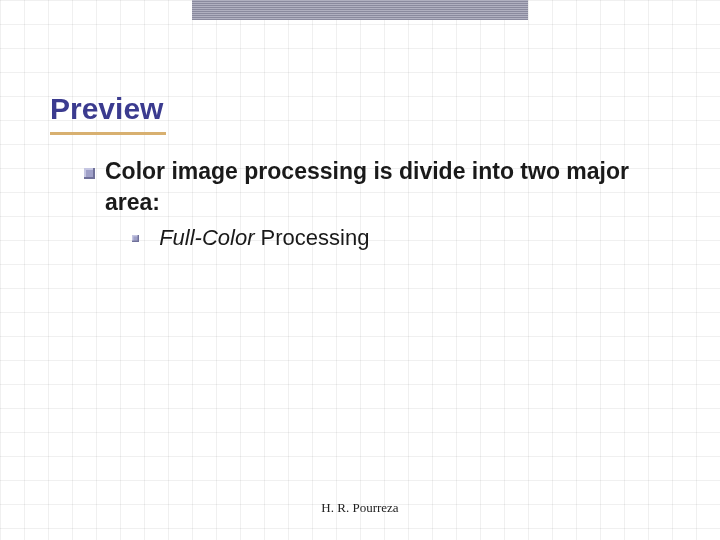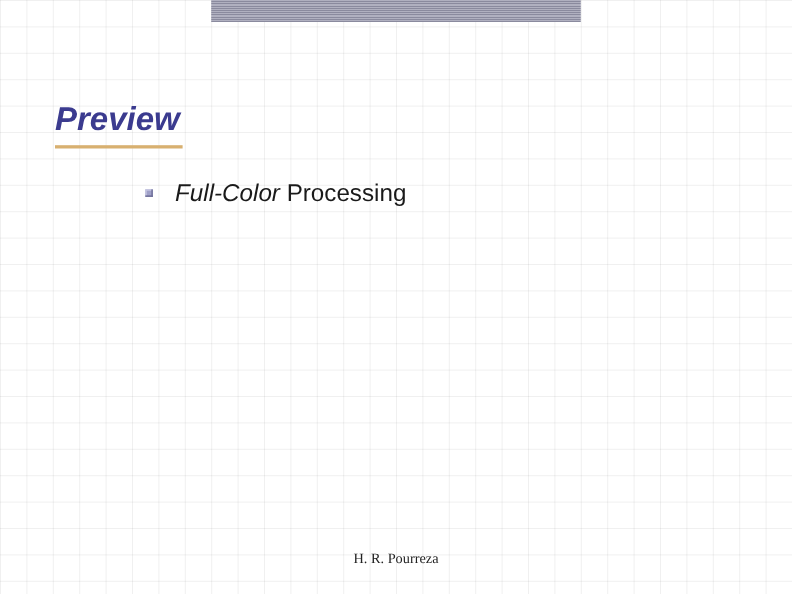--- a/index.html
+++ b/index.html
@@ -31,21 +31,20 @@
       #8a8a9e 1px,
       #b0b0c0 1px,
       #b0b0c0 2px
     );
   }
   .slide-title {
     position: absolute;
     top: 92px;
     left: 50px;
     font-family: Verdana, sans-serif;
-    font-style: italic;
     font-weight: bold;
     font-size: 30px;
     color: #3b3b8f;
   }
   .title-accent {
     position: absolute;
     top: 132px;
     left: 50px;
     width: 116px;
     height: 3px;
@@ -108,20 +107,32 @@
 </head>
 <body>
 
 <div class="grid"></div>
 <div class="top-bar"></div>
 
 <div class="slide-title">Preview</div>
 <div class="title-accent"></div>
 
 <div class="content">
+  <div class="bullet-row">
+    <span class="bullet-main">
+      <svg width="11" height="11" viewBox="0 0 11 11">
+        <rect x="0" y="0" width="11" height="11" fill="#9fa0c8"></rect>
+        <rect x="0" y="0" width="11" height="2" fill="#c5c6e2"></rect>
+        <rect x="0" y="0" width="2" height="11" fill="#c5c6e2"></rect>
+        <rect x="0" y="9" width="11" height="2" fill="#70719a"></rect>
+        <rect x="9" y="0" width="2" height="11" fill="#70719a"></rect>
+      </svg>
+    </span>
+    <div class="main-text">Color image processing is divide into two major area:</div>
+  </div>
 
   <div class="sub-list">
     <div class="sub-row">
       <span class="bullet-sub">
         <svg width="7" height="7" viewBox="0 0 7 7">
           <rect x="0" y="0" width="7" height="7" fill="#9fa0c8"></rect>
           <rect x="0" y="0" width="7" height="1.4" fill="#c5c6e2"></rect>
           <rect x="0" y="0" width="1.4" height="7" fill="#c5c6e2"></rect>
           <rect x="0" y="5.6" width="7" height="1.4" fill="#70719a"></rect>
           <rect x="5.6" y="0" width="1.4" height="7" fill="#70719a"></rect>

